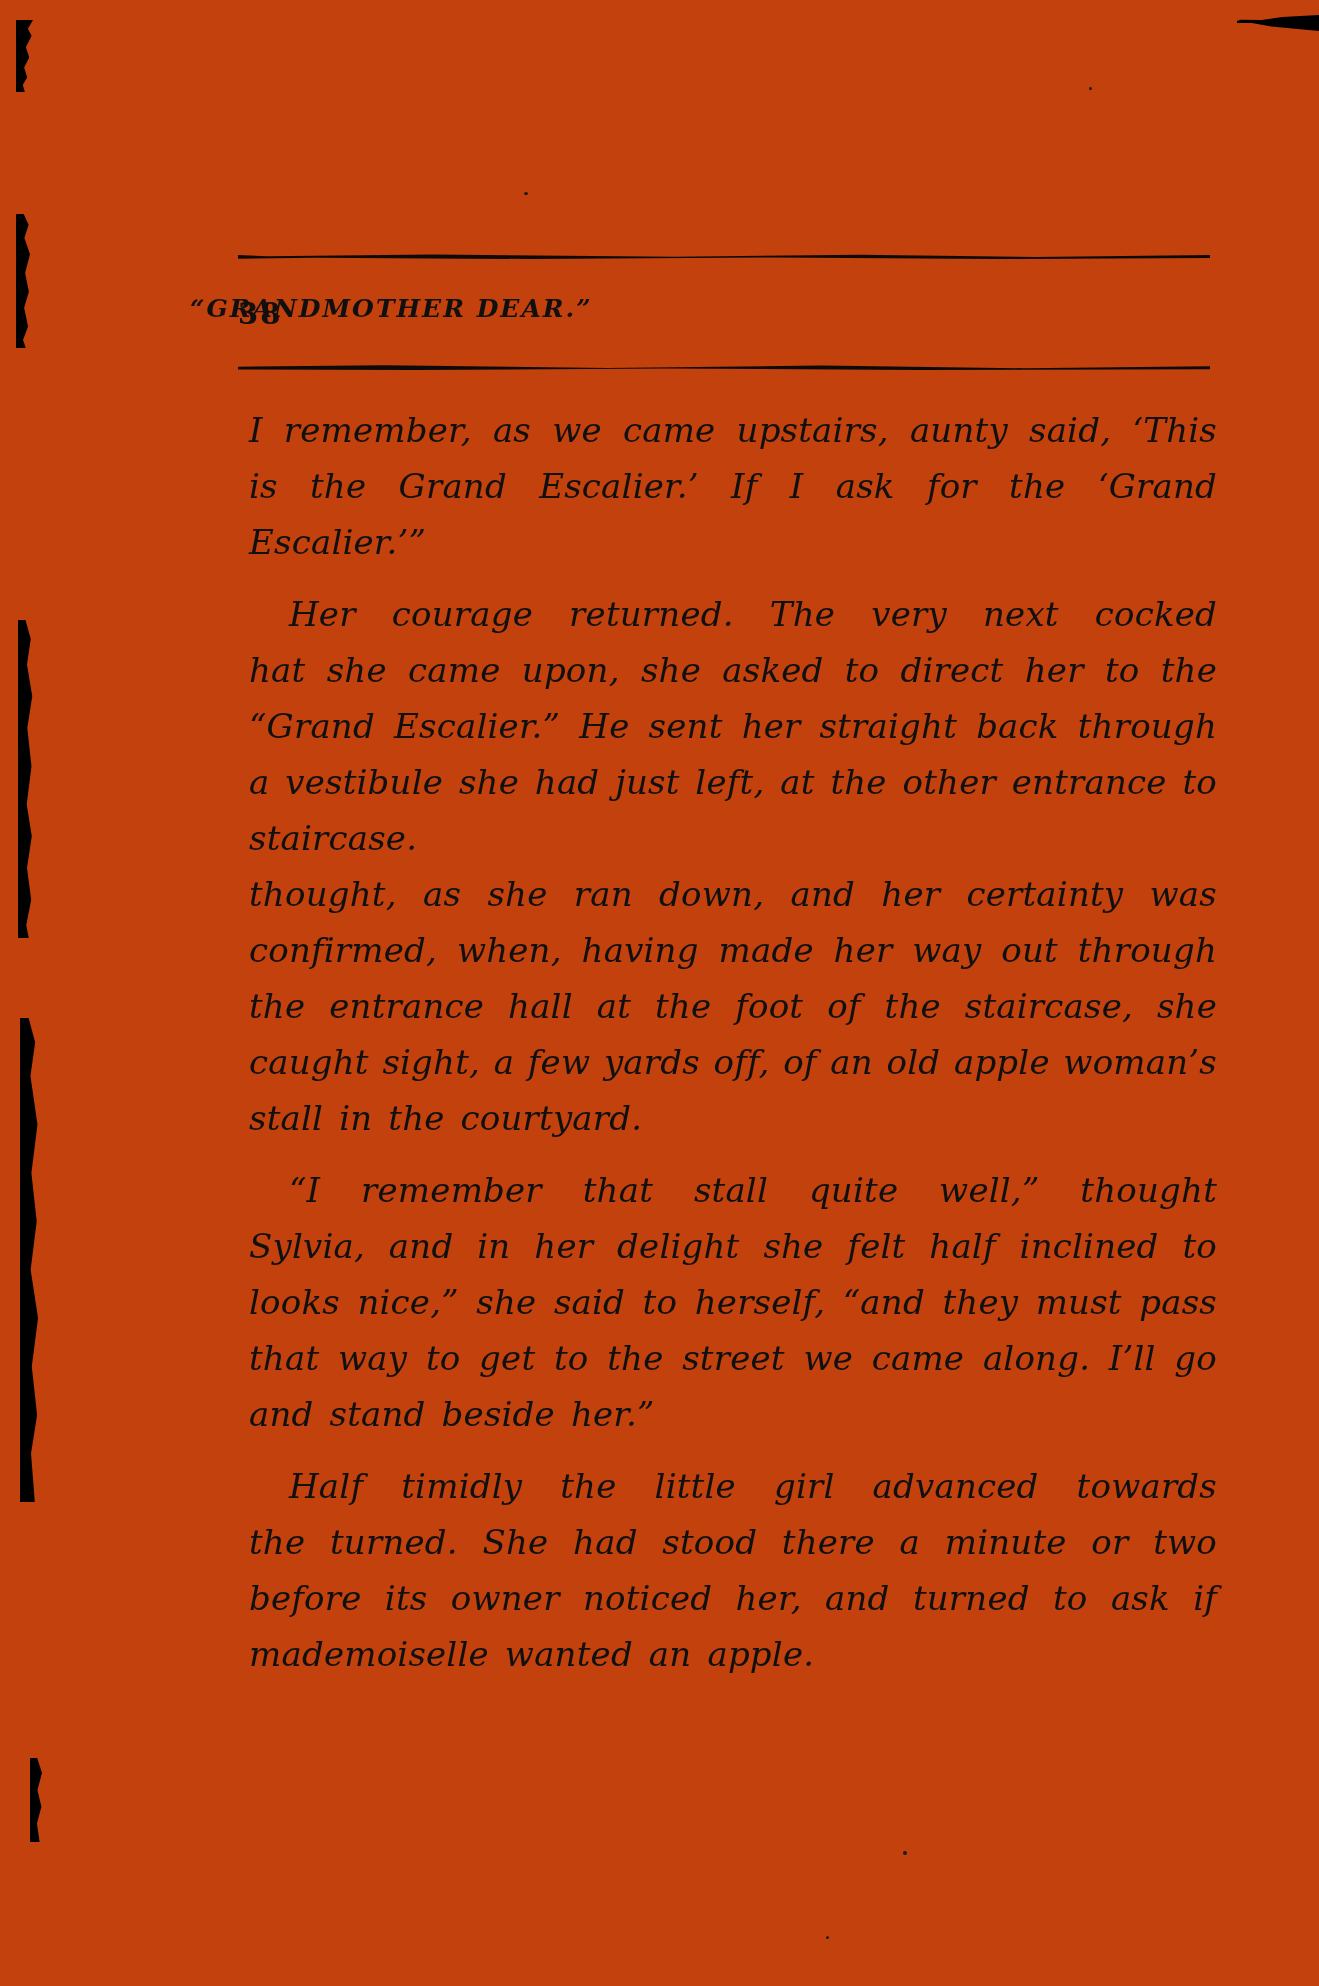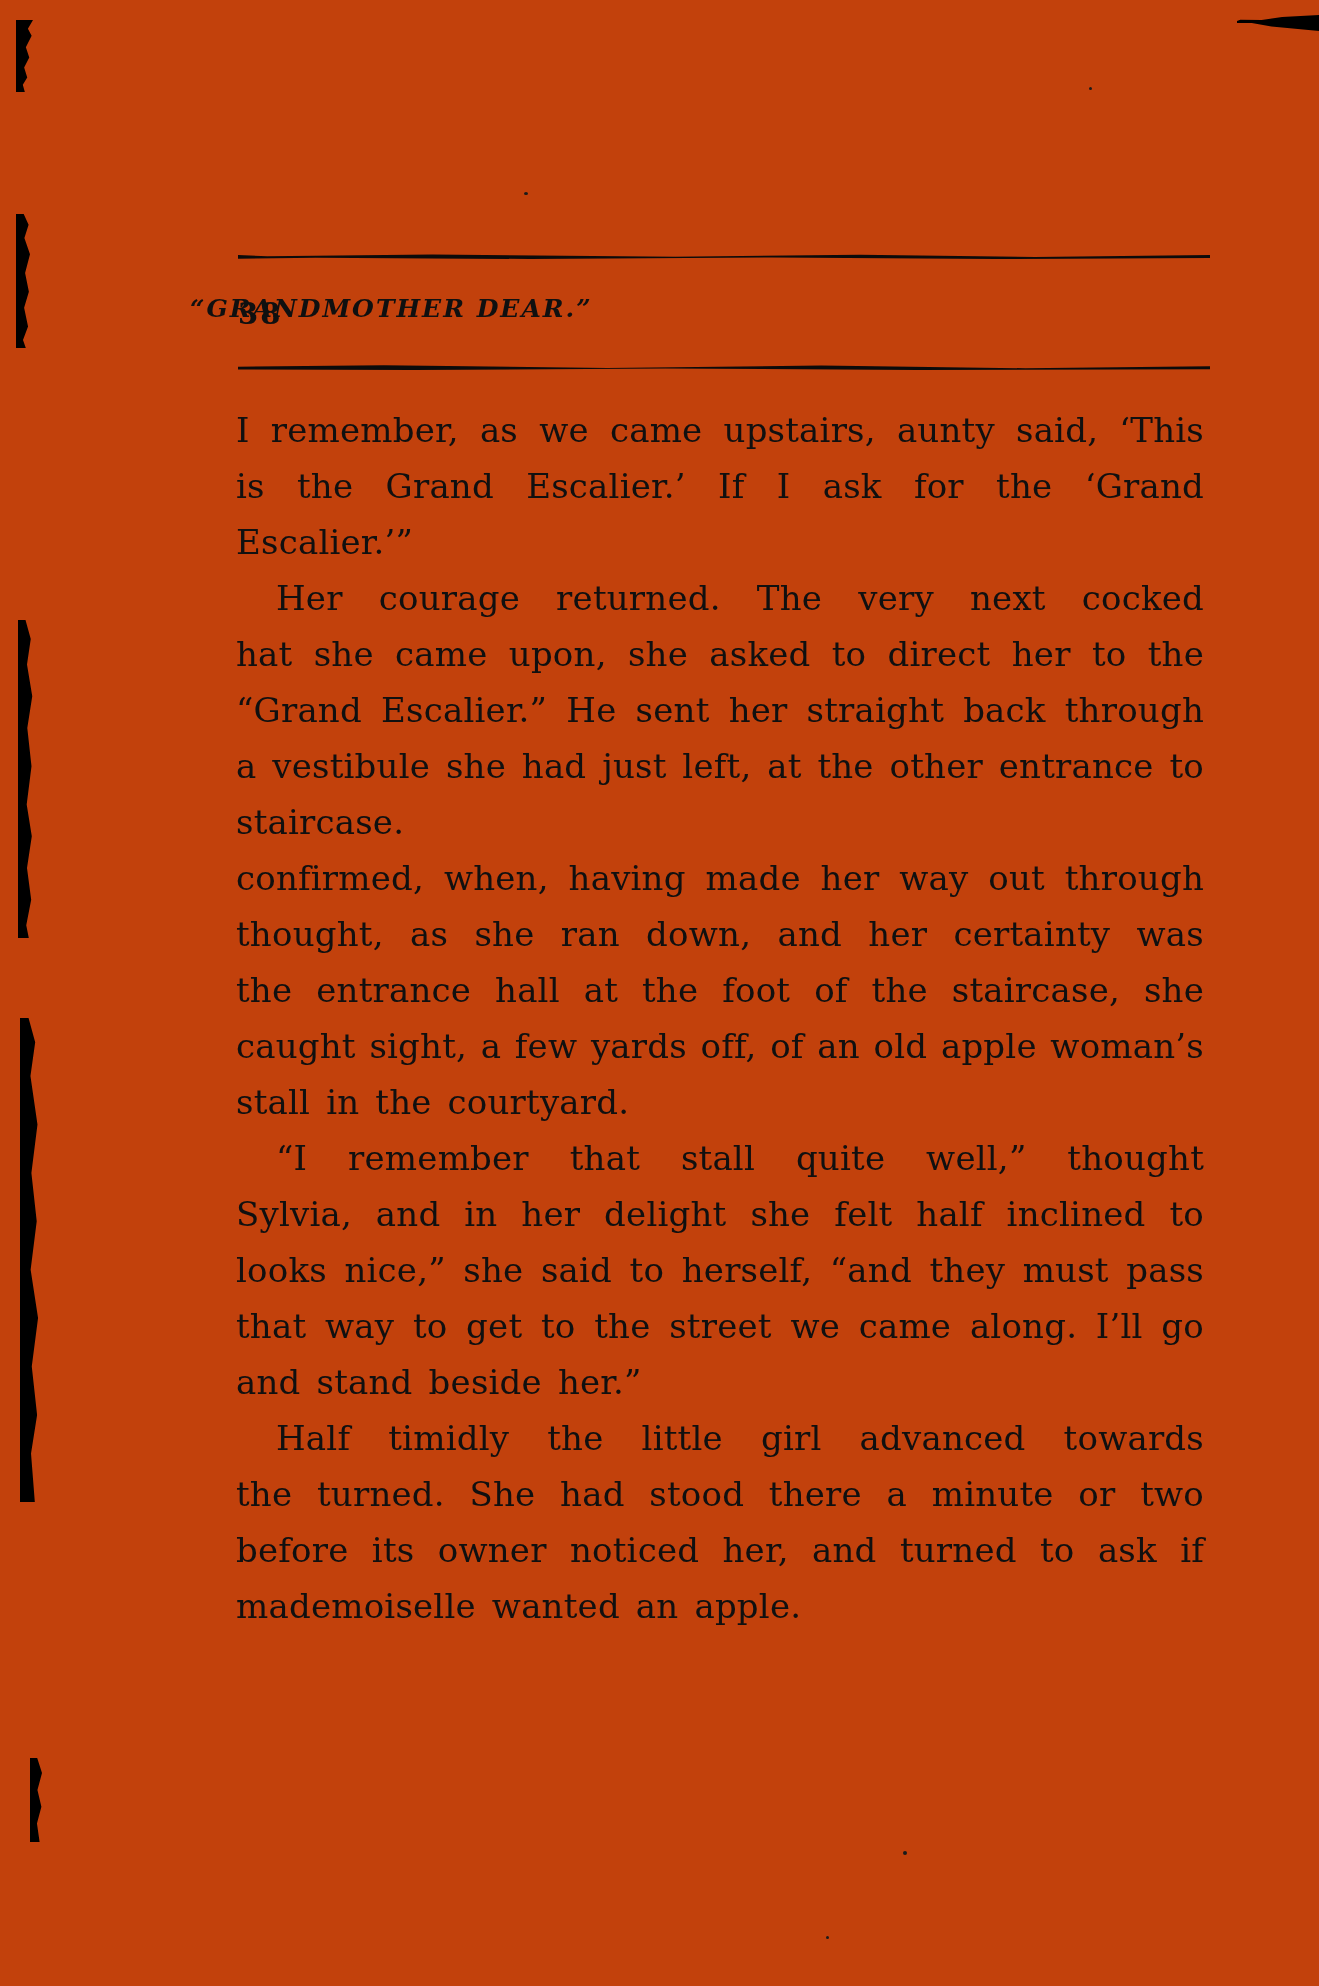--- a/index.html
+++ b/index.html
@@ -52,37 +52,38 @@
     font-style: italic;
     font-weight: 600;
     font-size: 25px;
     letter-spacing: 2px;
     white-space: nowrap;
   }
 
   
   .body-text {
     position: absolute;
-    left: 236px;
+    left: 249px;
     top: 402px;
     width: 968px;
+    font-style: italic;
   }
   .line {
     font-size: 34px;
     line-height: 56px;
     text-align: justify;
     text-align-last: justify;
     letter-spacing: 0.2px;
     white-space: normal;
   }
   .line.lastline {
     text-align-last: left;
     word-spacing: 5px;
   }
-  .line.indent { text-indent: 40px; }
+  .line.indent { text-indent: 40px; margin-top: 16px; }
 
   
   .art { position: absolute; background: #000; }
   .art-tl {
     left: 16px; top: 20px; width: 17px; height: 72px;
     clip-path: polygon(0 0, 100% 0, 70% 12%, 92% 22%, 58% 38%, 78% 52%, 48% 66%, 66% 80%, 40% 90%, 52% 100%, 0 100%);
   }
   .art-l2 {
     left: 16px; top: 214px; width: 14px; height: 134px;
     clip-path: polygon(0 0, 55% 0, 90% 8%, 60% 18%, 100% 30%, 65% 44%, 92% 58%, 58% 70%, 86% 84%, 50% 94%, 70% 100%, 0 100%);
@@ -134,22 +135,22 @@
 
   <div class="body-text">
       <div class="line">I remember, as we came upstairs, aunty said, ‘This</div>
       <div class="line">is the Grand Escalier.’ If I ask for the ‘Grand</div>
       <div class="line lastline">Escalier.’”</div>
       <div class="line indent">Her courage returned. The very next cocked</div>
       <div class="line">hat she came upon, she asked to direct her to the</div>
       <div class="line">“Grand Escalier.” He sent her straight back through</div>
       <div class="line">a vestibule she had just left, at the other entrance to</div>
       <div class="line lastline">staircase.</div>
+      <div class="line">thought, as she ran down, and her certainty was</div>
       <div class="line">confirmed, when, having made her way out through</div>
-      <div class="line">thought, as she ran down, and her certainty was</div>
       <div class="line">the entrance hall at the foot of the staircase, she</div>
       <div class="line">caught sight, a few yards off, of an old apple woman’s</div>
       <div class="line lastline">stall in the courtyard.</div>
       <div class="line indent">“I remember that stall quite well,” thought</div>
       <div class="line">Sylvia, and in her delight she felt half inclined to</div>
       <div class="line">looks nice,” she said to herself, “and they must pass</div>
       <div class="line">that way to get to the street we came along. I’ll go</div>
       <div class="line lastline">and stand beside her.”</div>
       <div class="line indent">Half timidly the little girl advanced towards</div>
       <div class="line">the turned. She had stood there a minute or two</div>

